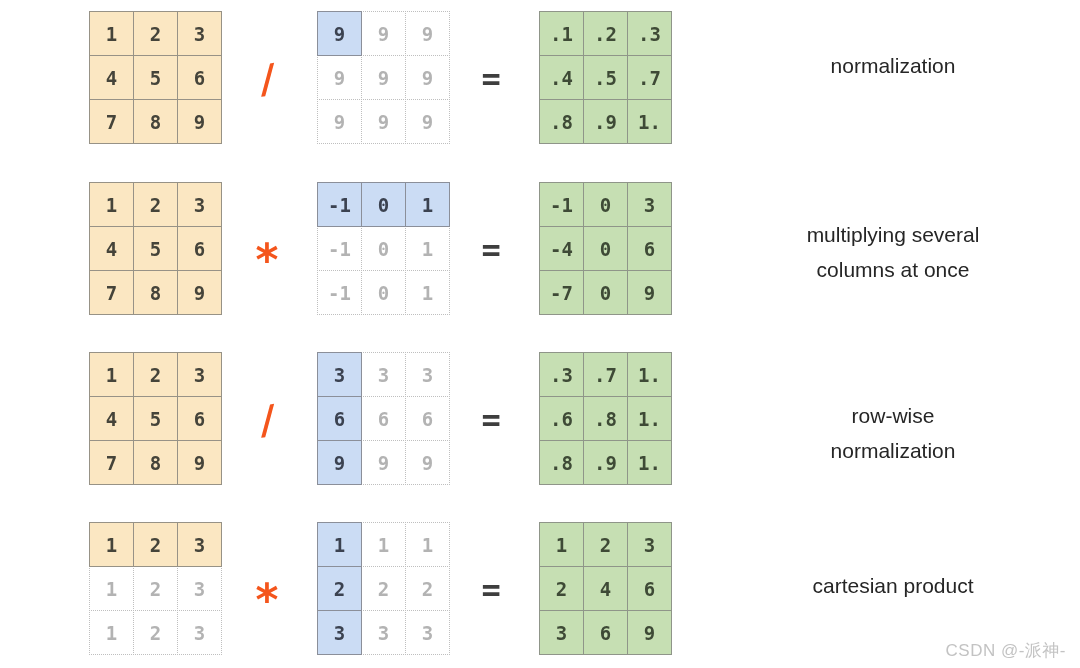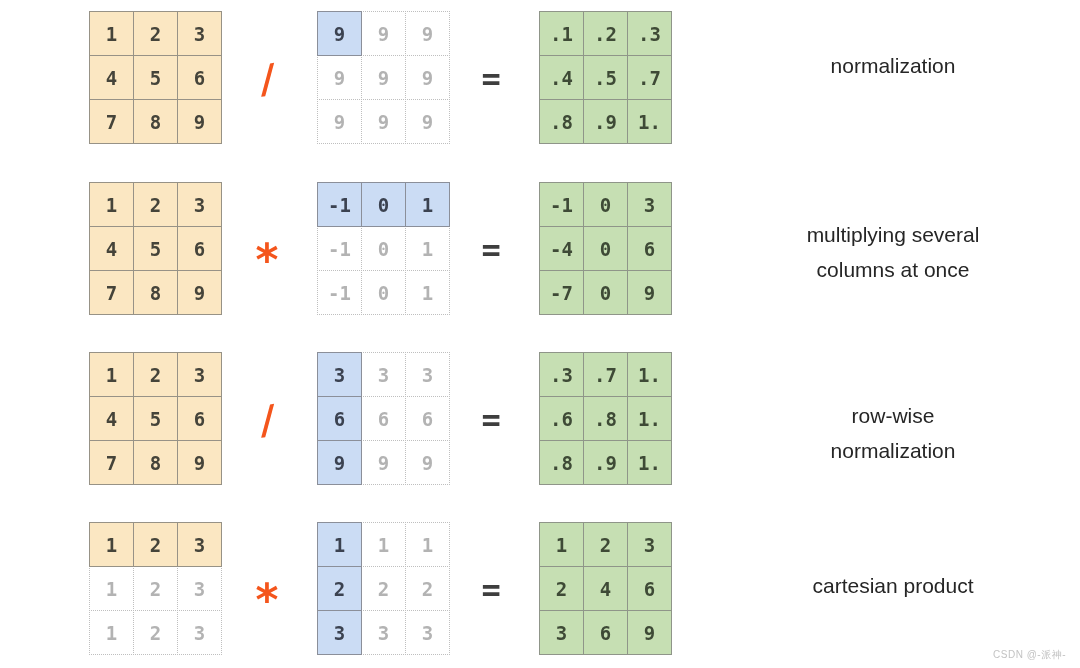--- a/index.html
+++ b/index.html
@@ -36,21 +36,21 @@
 
   
   .caption{position:absolute;left:690px;width:406px;height:133px;
            display:flex;flex-direction:column;justify-content:center;
            text-align:center;font-size:21px;color:#262626;line-height:35px;}
   .row-1 .caption{transform:translateY(-13px);}
   .row-2 .caption{transform:translateY(2px);}
   .row-3 .caption{transform:translateY(13px);}
   .row-4 .caption{transform:translateY(-4px);}
 
-  .watermark{position:absolute;right:14px;bottom:6px;font-size:10px;
+  .watermark{position:absolute;right:14px;bottom:6px;font-size:17px;
              color:#c3c3c3;letter-spacing:.5px;}
 </style>
 </head>
 <body>
 
 <div>
 
   <div class="diagram-row row-1">
     <div class="matrix m-left">
         <div class="cell tan">1</div>

